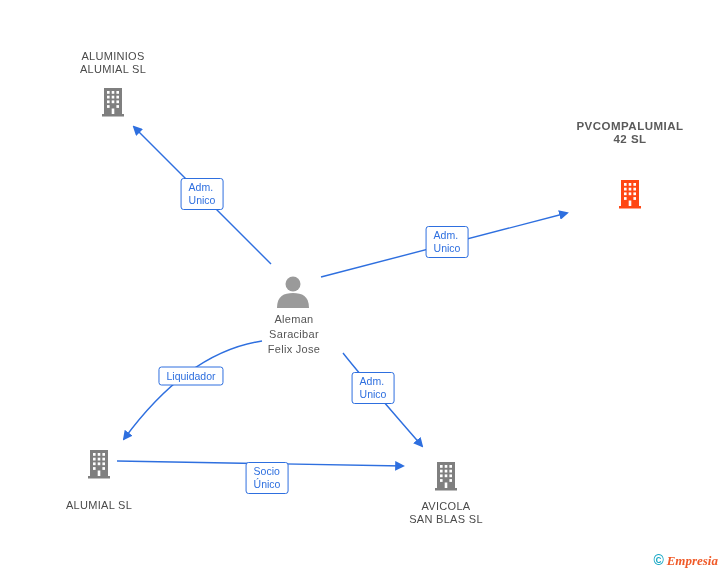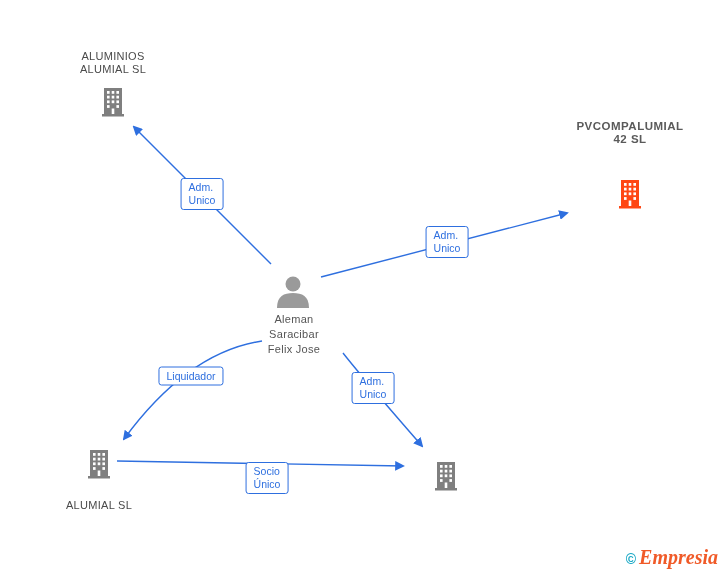--- a/index.html
+++ b/index.html
@@ -50,21 +50,21 @@
     bottom: 6px;
     font-size: 14px;
     white-space: nowrap;
   }
   .footer .copy { color: #18a8c5; font-weight: bold; margin-right: 3px; }
   .footer .brand {
     color: #f05a28;
     font-family: "Liberation Serif", serif;
     font-style: italic;
     font-weight: bold;
-    font-size: 20px;
+    font-size: 13px;
   }
 </style>
 </head>
 <body>
 
 <div class="canvas">
 
   <svg class="edges" width="728" height="575" viewBox="0 0 728 575">
     <defs>
       <marker id="arrow" viewBox="0 0 10 10" refX="8" refY="5" markerWidth="7" markerHeight="7" orient="auto-start-reverse">
@@ -175,20 +175,24 @@
         <rect x="12.7" y="8.7" width="2.6" height="2.8"></rect>
         <rect x="17.4" y="8.7" width="2.6" height="2.8"></rect>
       <rect x="8" y="13.4" width="2.6" height="2.8"></rect>
         <rect x="12.7" y="13.4" width="2.6" height="2.8"></rect>
         <rect x="17.4" y="13.4" width="2.6" height="2.8"></rect>
       <rect x="8" y="18.1" width="2.6" height="2.8"></rect>
         <rect x="17.4" y="18.1" width="2.6" height="2.8"></rect>
       <rect x="12.7" y="21.5" width="2.6" height="5.5"></rect>
     </g>
   </svg>
+  <div class="node-label" style="left:446px; top:500px">
+    <div>AVICOLA</div>
+    <div>SAN BLAS  SL</div>
+  </div>
 
   <div class="edge-label" style="left:202px; top:194px">
     <div>Adm.</div>
     <div>Unico</div>
   </div>
   <div class="edge-label" style="left:447px; top:242px">
     <div>Adm.</div>
     <div>Unico</div>
   </div>
   <div class="edge-label" style="left:191px; top:376px">Liquidador</div>

